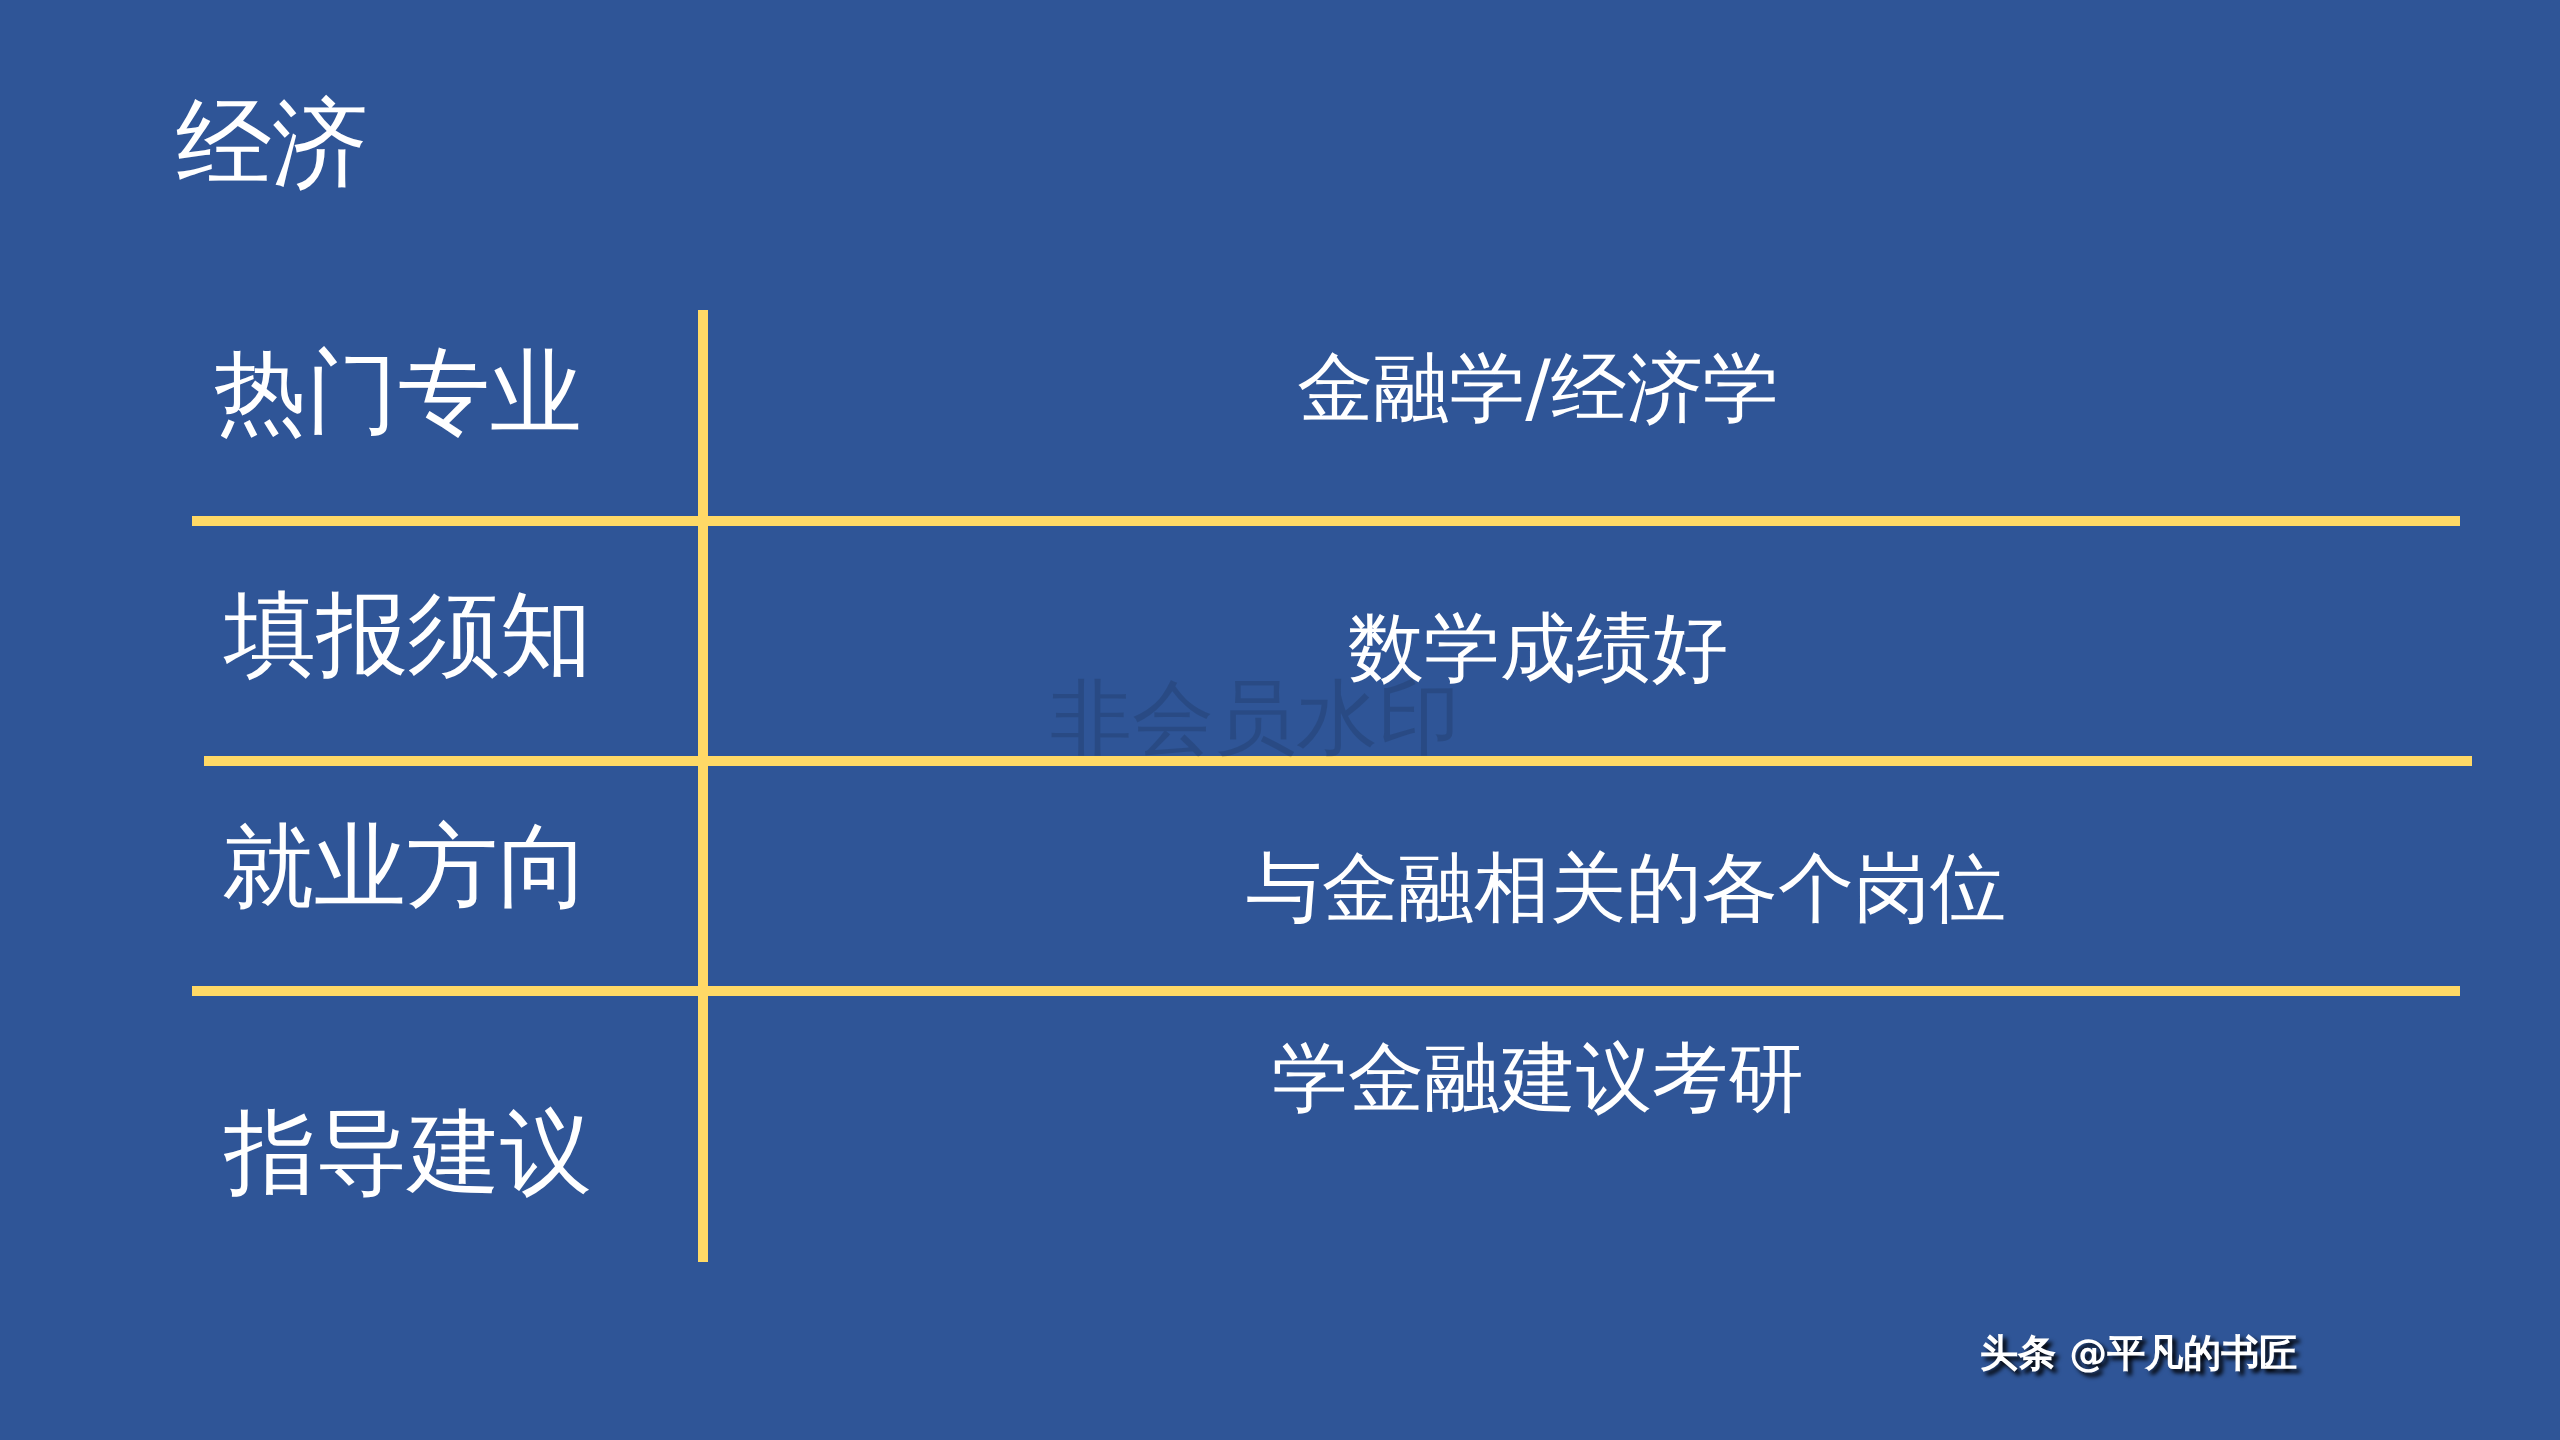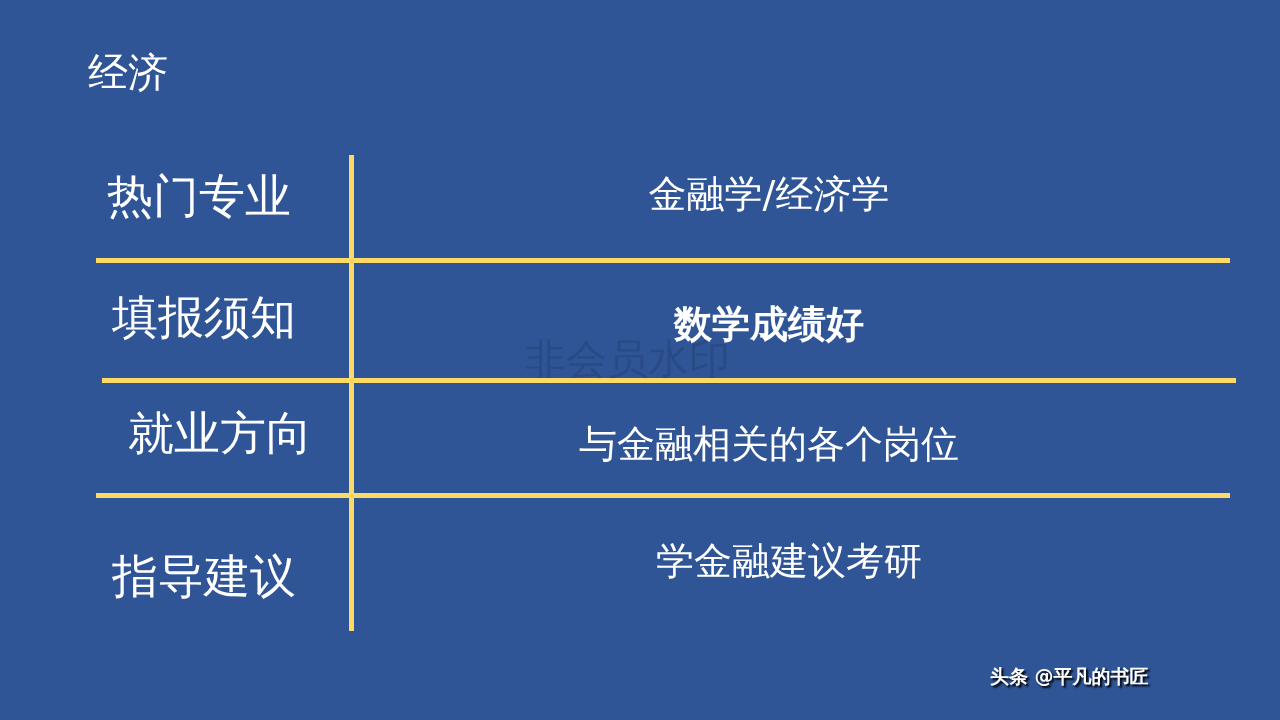--- a/index.html
+++ b/index.html
@@ -2,21 +2,21 @@
 <html><head>
 <meta charset="utf-8">
 <style>
   html, body { margin:0; padding:0; }
   body {
     width:1280px; height:720px; overflow:hidden;
     background:#2F5597;
     font-family:"DejaVu Sans","Liberation Sans",sans-serif;
     color:#ffffff; position:relative;
   }
-  .title { position:absolute; left:88px; top:42px; font-size:40px; line-height:60px; }
+  .title { position:absolute; left:88px; top:42px; font-size:48px; line-height:60px; }
   .vline { position:absolute; left:349px; top:155px; width:5px; height:476px; background:#FFD966; }
   .hline { position:absolute; height:5px; background:#FFD966; }
   .label { position:absolute; font-size:46px; line-height:56px; white-space:nowrap; }
   .value { position:absolute; font-size:38px; line-height:56px; white-space:nowrap; text-align:center; }
   .watermark { position:absolute; left:525px; top:332px; font-size:41px; color:rgba(0,0,0,0.12); white-space:nowrap; }
   .credit { position:absolute; left:990px; top:664px; font-size:19px; font-weight:bold; text-shadow:2px 2px 2px #000; white-space:nowrap; }
 </style>
 </head>
 <body>
 
@@ -25,23 +25,23 @@
 
   <div class="vline"></div>
   <div class="hline" style="left:96px; top:258px; width:1134px;"></div>
   <div class="hline" style="left:102px; top:378px; width:1134px;"></div>
   <div class="hline" style="left:96px; top:493px; width:1134px;"></div>
 
   <div class="label" style="left:107px; top:172px;font-family:Liberation Mono, monospace;">热门专业</div>
   <div class="value" style="left:354px; width:830px; top:166px;">金融学/经济学</div>
 
   <div class="label" style="left:112px; top:289px;">填报须知</div>
-  <div class="value" style="left:354px; width:830px; top:296px;font-weight:bold;">数学成绩好</div>
+  <div class="value" style="left:354px; width:830px; top:296px;">数学成绩好</div>
 
-  <div class="label" style="left:128px; top:405px;text-align:center;">就业方向</div>
-  <div class="value" style="left:354px; width:830px; top:416px;">与金融相关的各个岗位</div>
+  <div class="label" style="left:111px; top:405px;text-align:center;">就业方向</div>
+  <div class="value" style="left:354px; width:830px; top:416px;padding-left:44px;">与金融相关的各个岗位</div>
 
   <div class="label" style="left:112px; top:548px;">指导建议</div>
-  <div class="value" style="left:354px; width:830px; top:533px;padding-left:20px;">学金融建议考研</div>
+  <div class="value" style="left:354px; width:830px; top:511px;">学金融建议考研</div>
 
   <div class="watermark">非会员水印</div>
   <div class="credit">头条 @平凡的书匠</div>
 </div>
 
 </body></html>

